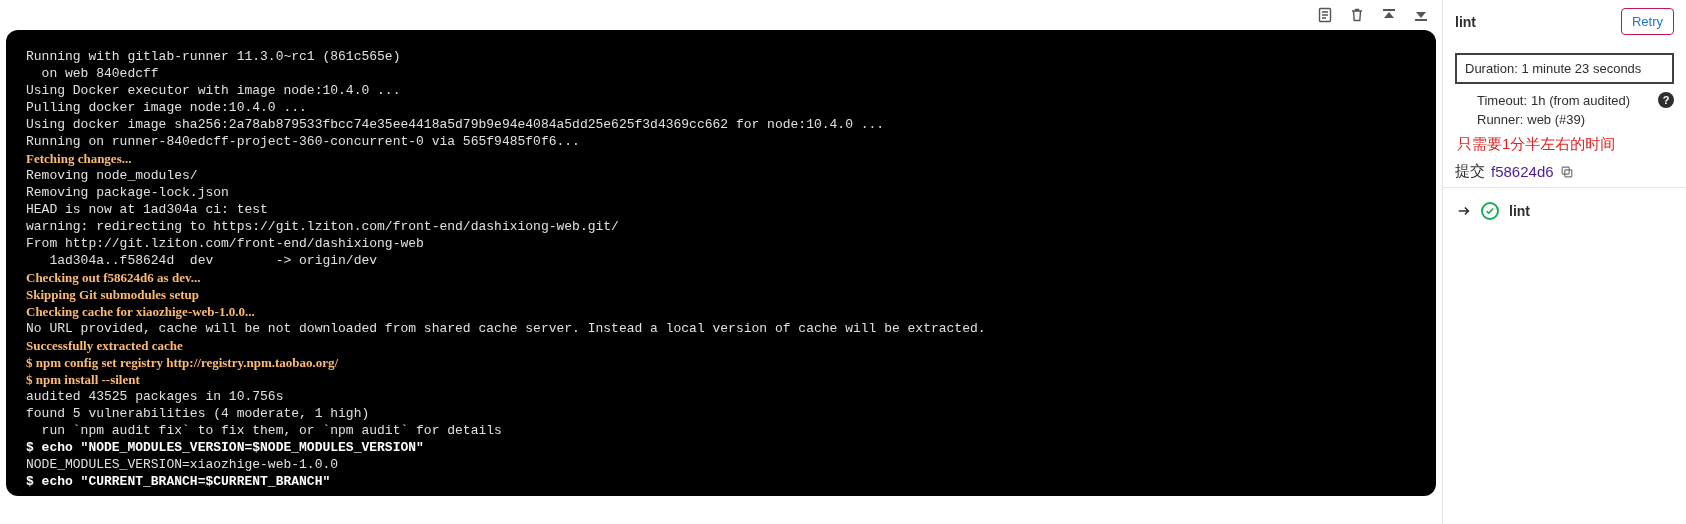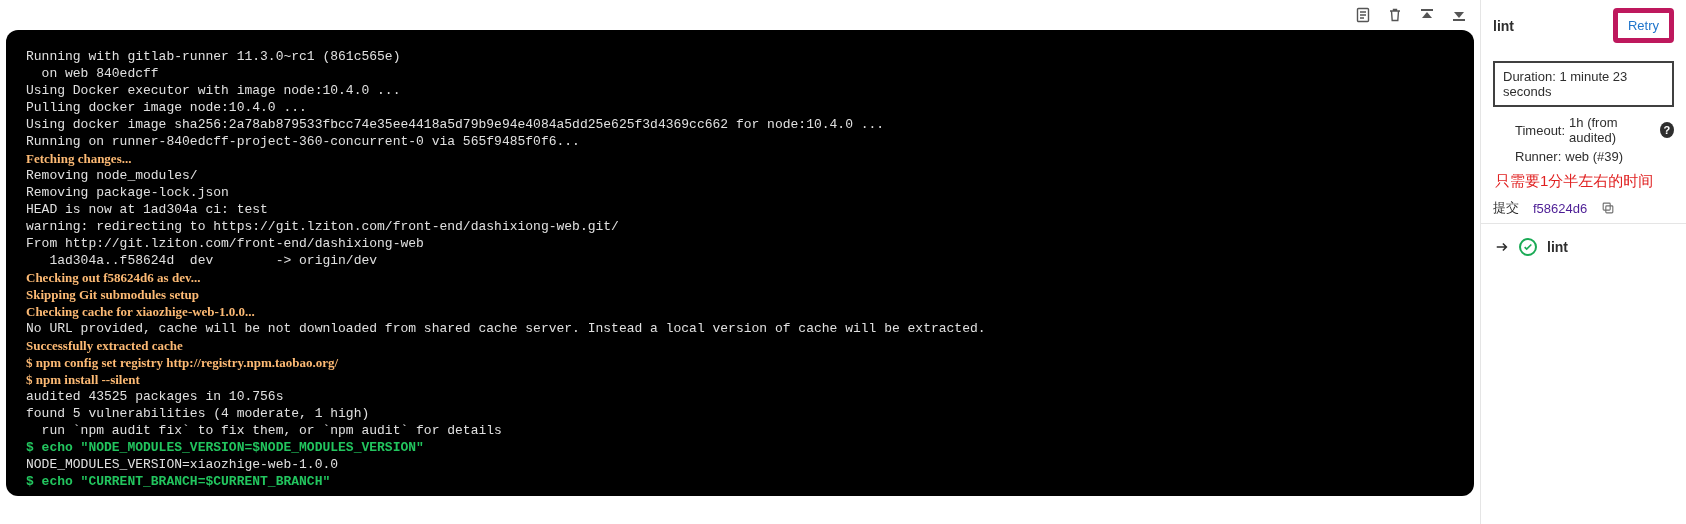--- a/index.html
+++ b/index.html
@@ -39,39 +39,39 @@
     font-family: Menlo, Consolas, "Courier New", monospace;
     font-size: 13px;
     line-height: 17px;
     border-radius: 12px;
     padding: 18px 20px 6px 20px;
     white-space: pre;
     overflow: hidden;
   }
   .t-white { color: #e0e0e0; }
   .t-green-b { color: #fdba74; font-weight: bold; font-family: Liberation Serif, serif; }
-  .t-yellow-b { color: #22c55e; font-weight: bold; }
+  .t-yellow-b { color: #ffffff; font-weight: bold; }
 
   .sidebar {
-    width: 206px;
+    width: 244px;
     padding: 8px 12px 12px 12px;
     border-left: 1px solid #e5e5e5;
   }
   .side-header {
     display: flex;
     justify-content: space-between;
     align-items: center;
     margin-bottom: 18px;
   }
   .side-title {
     font-weight: 600;
     font-size: 14px;
   }
   .retry-btn {
-    border: 5px solid #be185d;
+    border: 1px solid #be185d;
     color: #1f75cb;
     background: #fff;
     border-radius: 4px;
     padding: 5px 10px;
     font-size: 13px;
     cursor: pointer;
   }
   .metrics {
     border: 2px solid #404040;
     padding: 6px 8px;
@@ -97,23 +97,23 @@
     font-size:11px;font-weight:bold;
     display:inline-flex;align-items:center;justify-content:center;
     cursor:pointer;
   }
   .annotation {
     color: #e02020;
     font-size: 15px;
     padding: 6px 2px 8px 2px;
   }
   .commit-line {
-    font-size: 13px;
+    font-size: 15px;
     padding-bottom: 6px;
-    display:flex;align-items:center;gap:14px;
+    display:flex;align-items:center;gap:6px;
   }
   .commit-sha { color: #4c1d95; cursor:pointer; }
   .copy-icon {
     width:14px;height:14px;
     display:inline-flex;align-items:center;justify-content:center;
     color:#707070;cursor:pointer;
   }
   .copy-icon svg { width:14px;height:14px; }
   .commit-msg { font-size: 13px; color: #707070; padding-top:4px; padding-bottom: 14px; }
   .divider { height:1px; background:#e5e5e5; margin: 0 -12px; }

